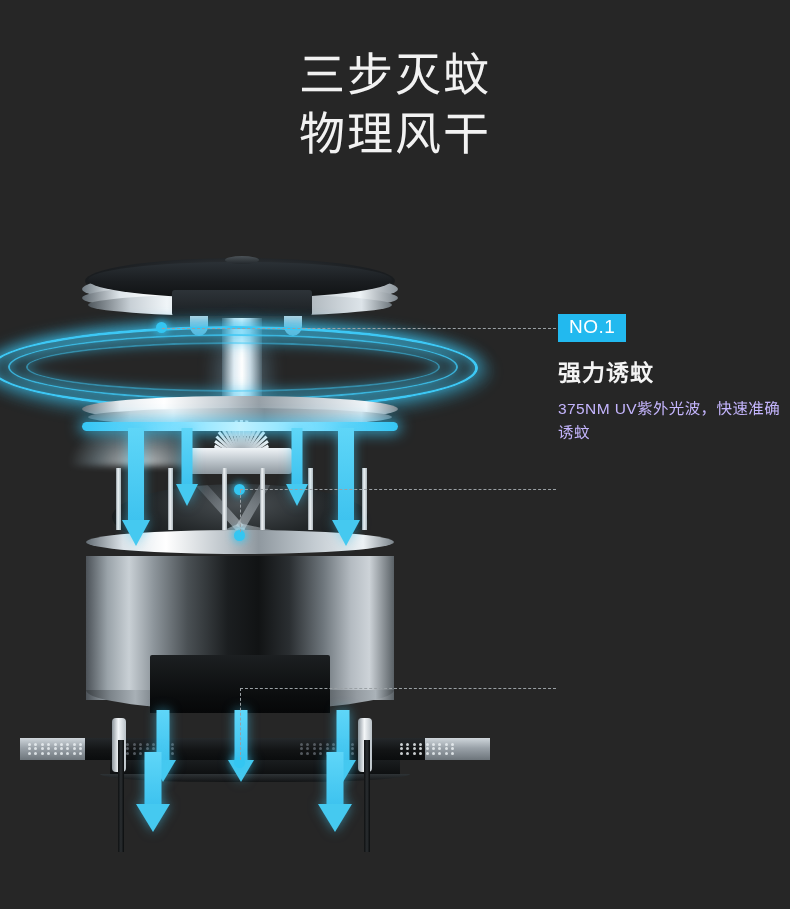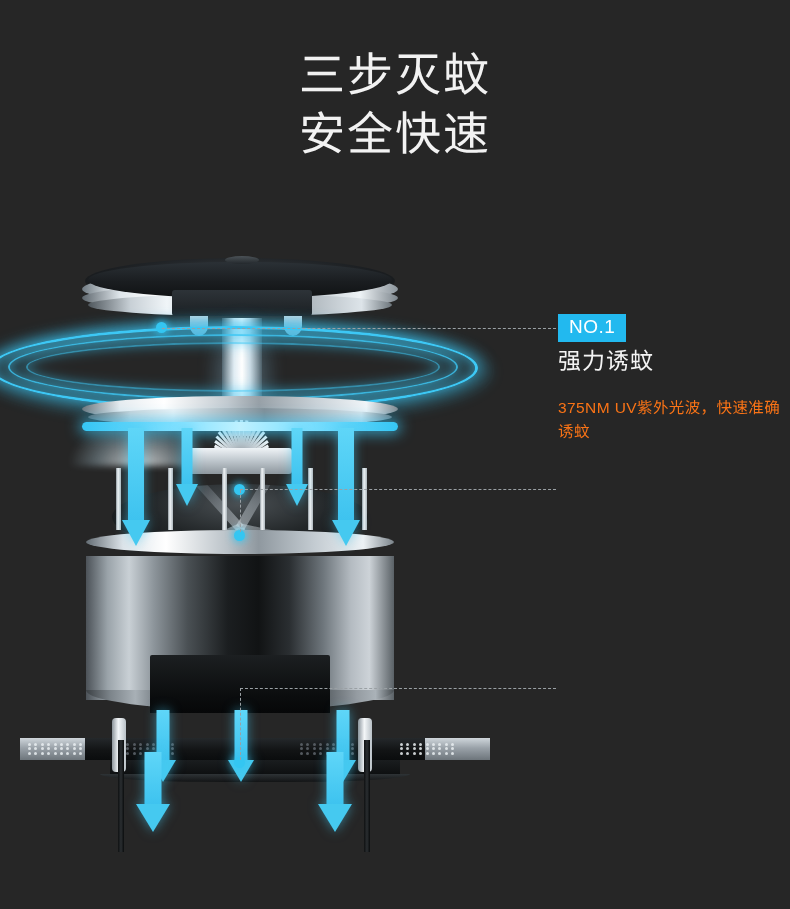--- a/index.html
+++ b/index.html
@@ -244,36 +244,36 @@
   
   .callout{position:absolute;left:558px;width:225px;}
   .badge{
     display:inline-block;
     background:#22b9ef;color:#ffffff;
     font-size:19px;font-weight:400;
     padding:2px 11px 4px 11px;
     letter-spacing:.5px;
   }
   .c-head{
-    color:#f4f4f4;font-size:23px;font-weight:400;
-    letter-spacing:1px;
+    color:#f4f4f4;font-size:23px;font-weight:700;
+    margin-top:12px;letter-spacing:1px;
   }
   .c-desc{
-    color:#f97316;font-size:15.5px;line-height:1.58;
-    margin-top:20px;letter-spacing:.4px;
+    color:#c4b5fd;font-size:15.5px;line-height:1.58;
+    margin-top:9px;letter-spacing:.4px;
   }
 </style>
 </head>
 <body>
 
 <div class="stage">
 
   <div class="title-block">
     <span class="title-line">三步灭蚊</span>
-    <span class="title-line">安全快速</span>
+    <span class="title-line">物理风干</span>
   </div>
 
   <div class="illus">
 
     <div class="lid-shadow"></div>
     <div class="lid-ring-a"></div>
     <div class="lid-ring-b"></div>
     <div class="lid-ring-c"></div>
     <div class="lid-top"></div>
     <div class="lid-nub"></div>

